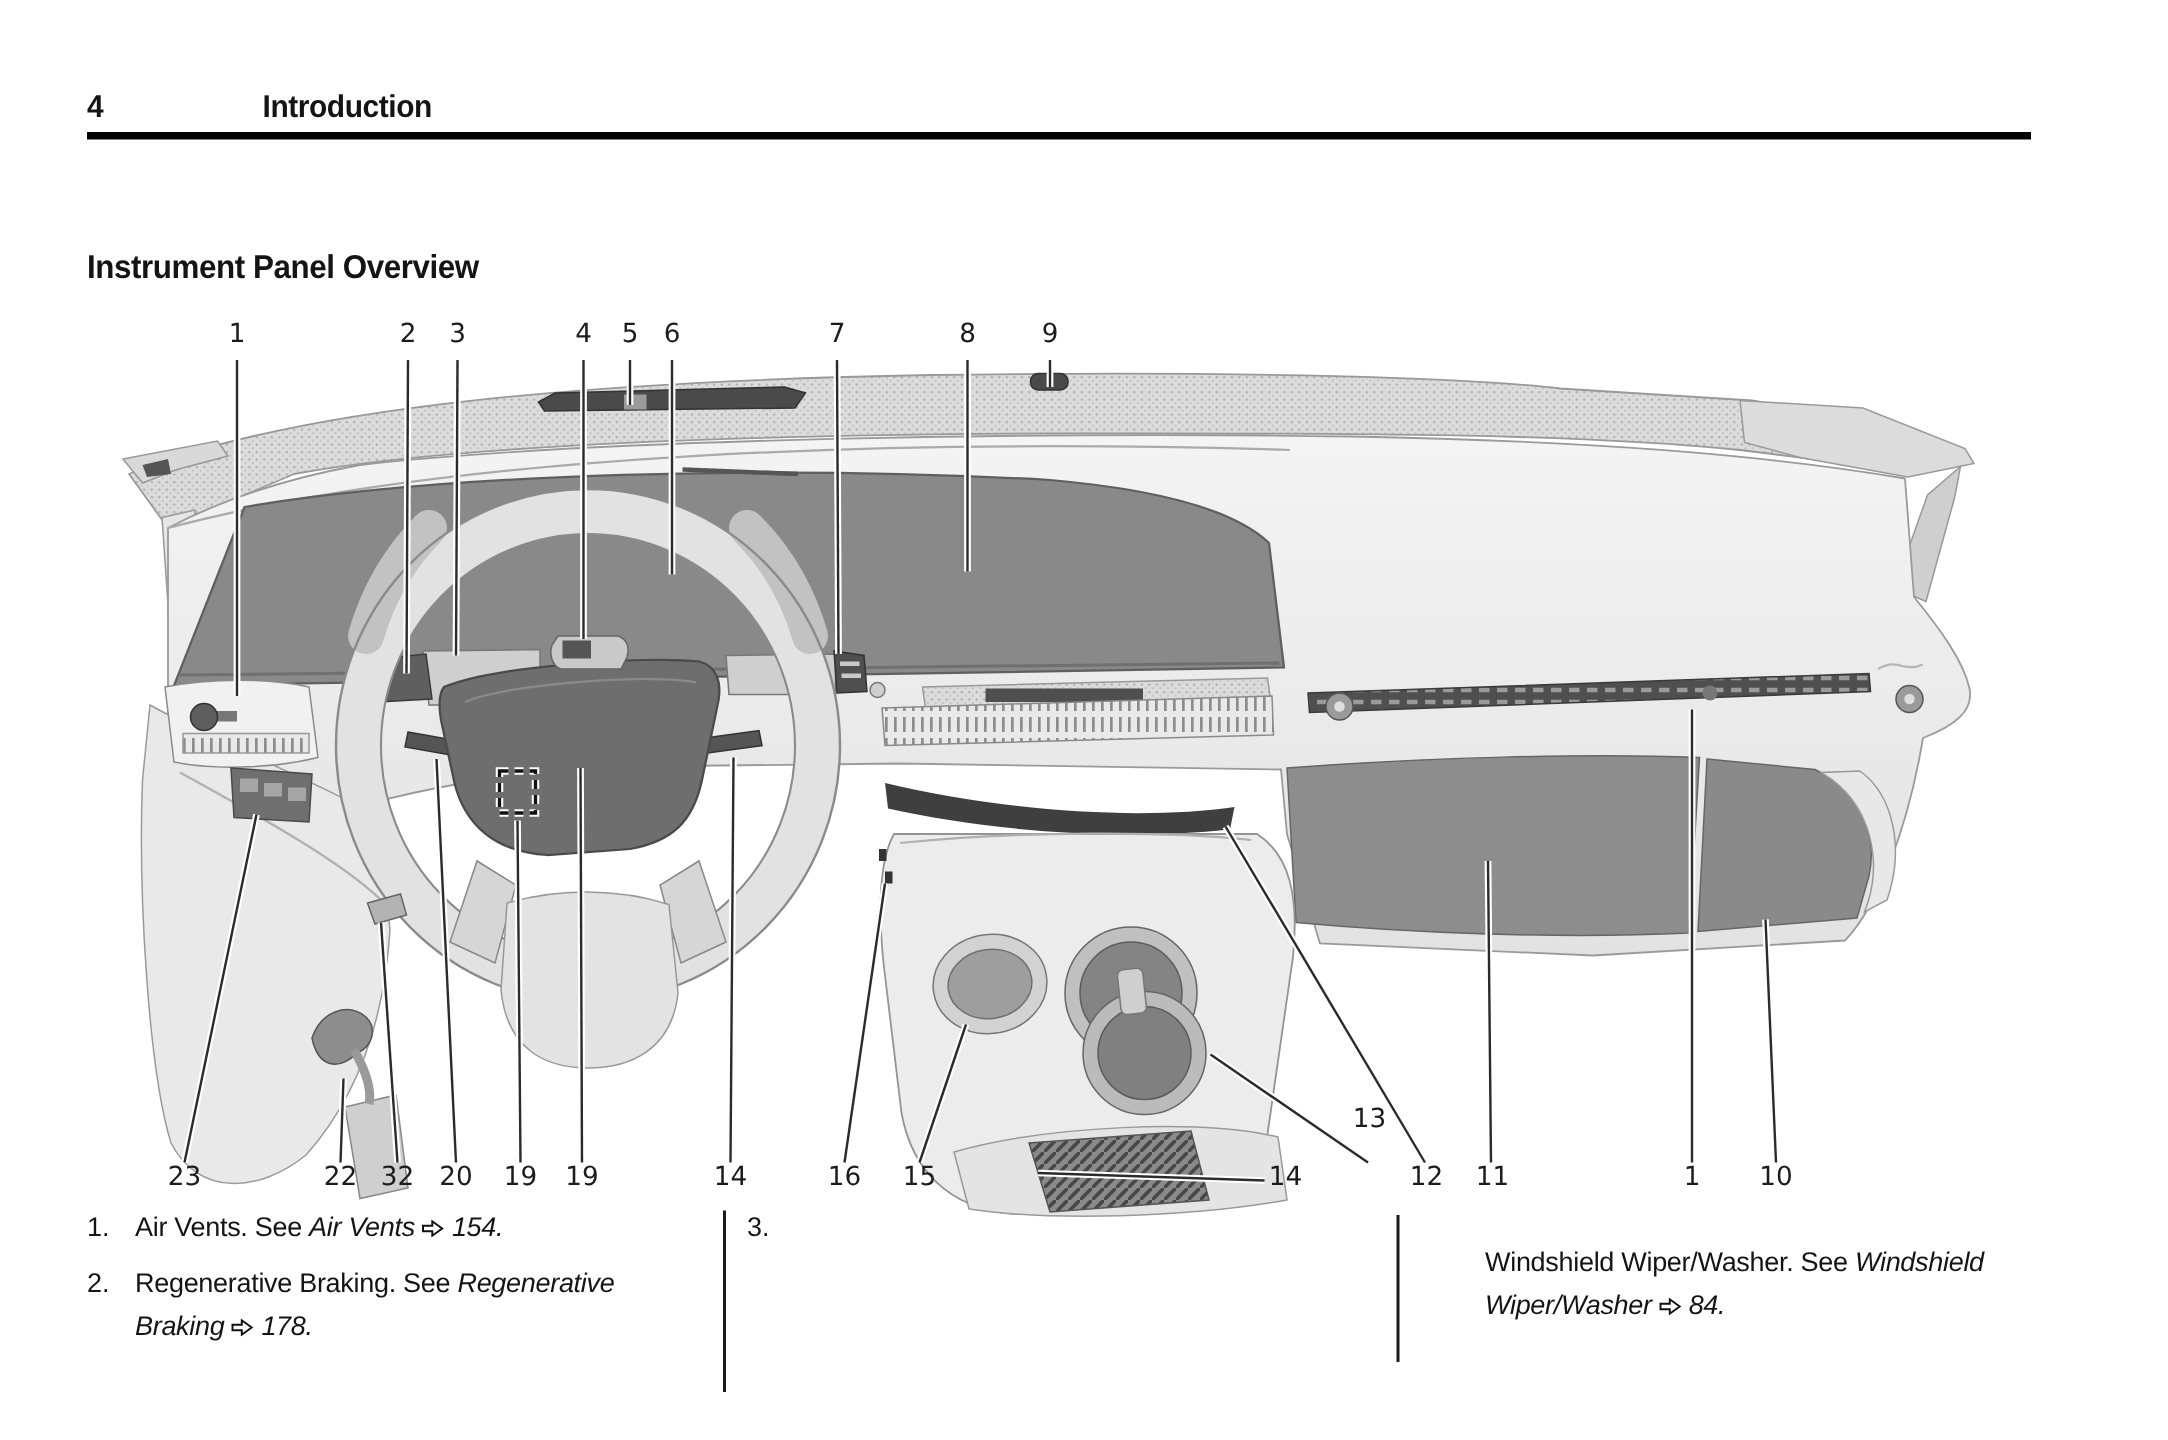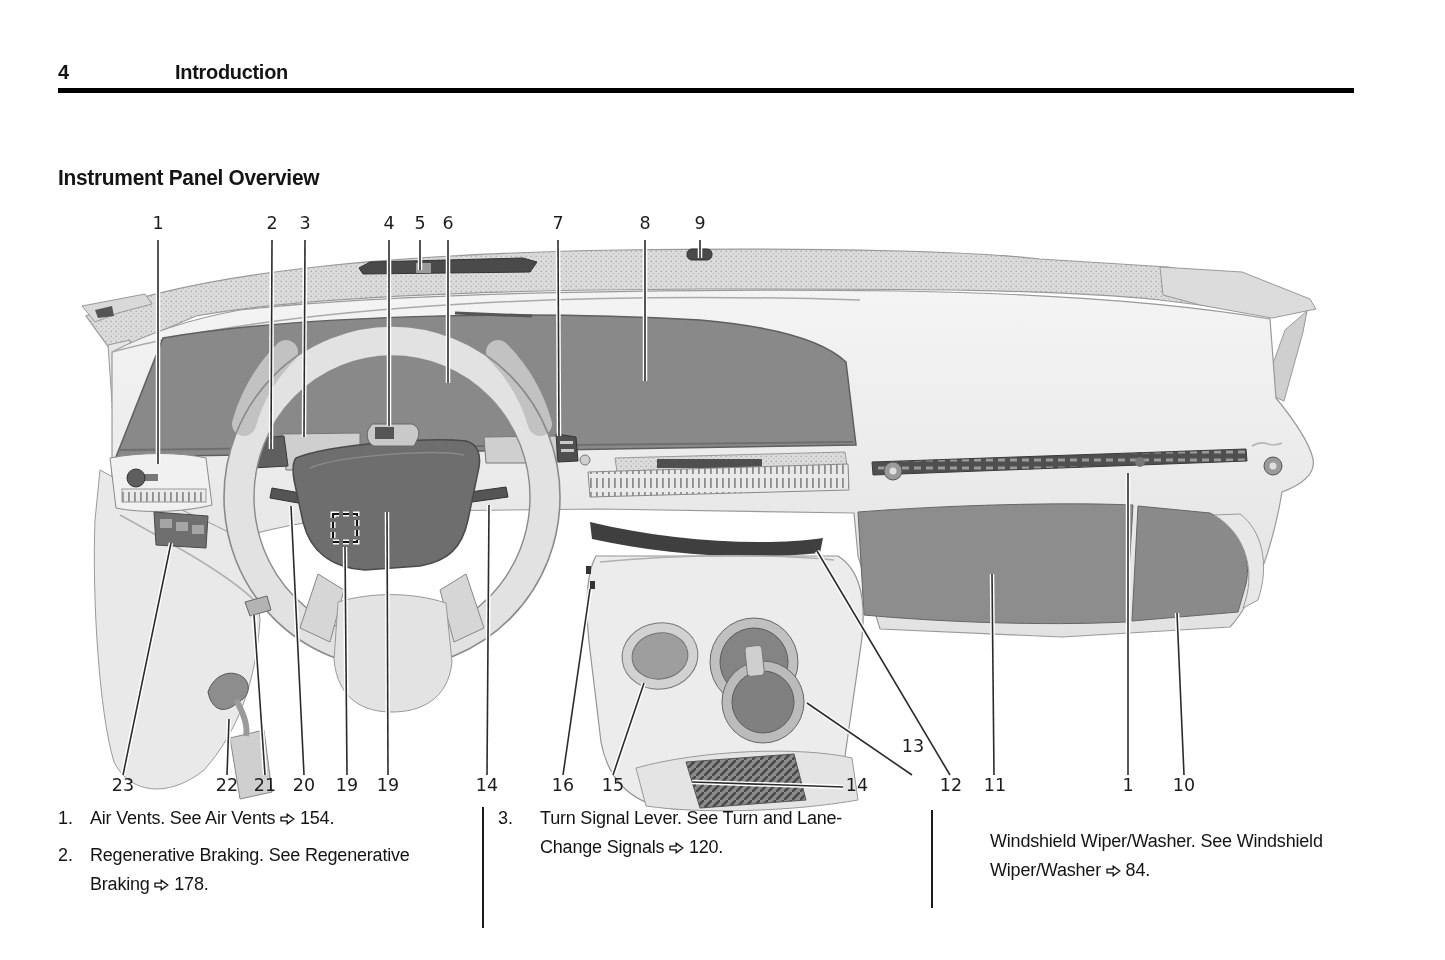--- a/index.html
+++ b/index.html
@@ -24,21 +24,21 @@
   
   .legend-col{position:absolute;display:flex;flex-direction:column;gap:8px;z-index:3;}
   .legend-item{display:flex;align-items:flex-start;}
   .legend-item .num{flex:0 0 32px;font-size:18px;line-height:29px;}
   .legend-col#legend-col-2 .legend-item .num{flex:0 0 42px;}
   .legend-col#legend-col-3 .legend-item .num{flex:0 0 36px;}
   .legend-item .txt{font-size:18px;line-height:29px;margin:0;letter-spacing:-0.2px;}
   #legend-col-1 .txt{width:336px;}
   #legend-col-2 .txt{width:336px;}
   #legend-col-3 .txt{width:352px;margin-top:22px;}
-  .ref,.pg{}
+  .ref,.pg{font-style:italic;}
   .arrow-icon svg{vertical-align:-1px;}
   .col-divider{position:absolute;width:2px;background:#1a1a1a;z-index:3;}
 </style>
 </head>
 <body>
 
 <span class="page-num">4</span>
 <span class="section-title">Introduction</span>
 <div class="header-rule"></div>
 <h1 class="page-heading" style="margin:0;">Instrument Panel Overview</h1>
@@ -244,21 +244,21 @@
 <span class="callout" style="left:305px;top:215px">3</span>
 <span class="callout" style="left:389px;top:215px">4</span>
 <span class="callout" style="left:420px;top:215px">5</span>
 <span class="callout" style="left:448px;top:215px">6</span>
 <span class="callout" style="left:558px;top:215px">7</span>
 <span class="callout" style="left:645px;top:215px">8</span>
 <span class="callout" style="left:700px;top:215px">9</span>
 
 <span class="callout" style="left:123px;top:777px">23</span>
 <span class="callout" style="left:227px;top:777px">22</span>
-<span class="callout" style="left:265px;top:777px">21</span>
+<span class="callout" style="left:265px;top:777px">32</span>
 <span class="callout" style="left:304px;top:777px">20</span>
 <span class="callout" style="left:347px;top:777px">19</span>
 <span class="callout" style="left:388px;top:777px">19</span>
 <span class="callout" style="left:487px;top:777px">14</span>
 <span class="callout" style="left:563px;top:777px">16</span>
 <span class="callout" style="left:613px;top:777px">15</span>
 <span class="callout" style="left:857px;top:777px">14</span>
 <span class="callout" style="left:913px;top:738px">13</span>
 <span class="callout" style="left:951px;top:777px">12</span>
 <span class="callout" style="left:995px;top:777px">11</span>
@@ -288,28 +288,20 @@
       <span class="pg">178.</span>
     </p>
   </div>
 </div>
 
 <div class="col-divider" style="left:482px;top:807px;height:121px"></div>
 
 <div class="legend-col" id="legend-col-2" style="left:498px;top:804px">
   <div class="legend-item">
     <span class="num">3.</span>
-    <p class="txt">
-      <span>Turn Signal Lever. See</span>
-      <span class="ref">Turn and Lane-Change Signals</span>
-      <span class="arrow-icon"><svg width="15" height="12" viewBox="0 0 15 12">
-            <path d="M1,4.2 h6.2 V1.2 L13.8,6 L7.2,10.8 V7.8 H1 Z" fill="#fff" stroke="#111" stroke-width="1.3"></path>
-          </svg></span>
-      <span class="pg">120.</span>
-    </p>
   </div>
 </div>
 
 <div class="col-divider" style="left:931px;top:810px;height:98px"></div>
 
 <div class="legend-col" id="legend-col-3" style="left:954px;top:805px">
   <div class="legend-item">
     <span class="num"></span>
     <p class="txt">
       <span>Windshield Wiper/Washer. See</span>

